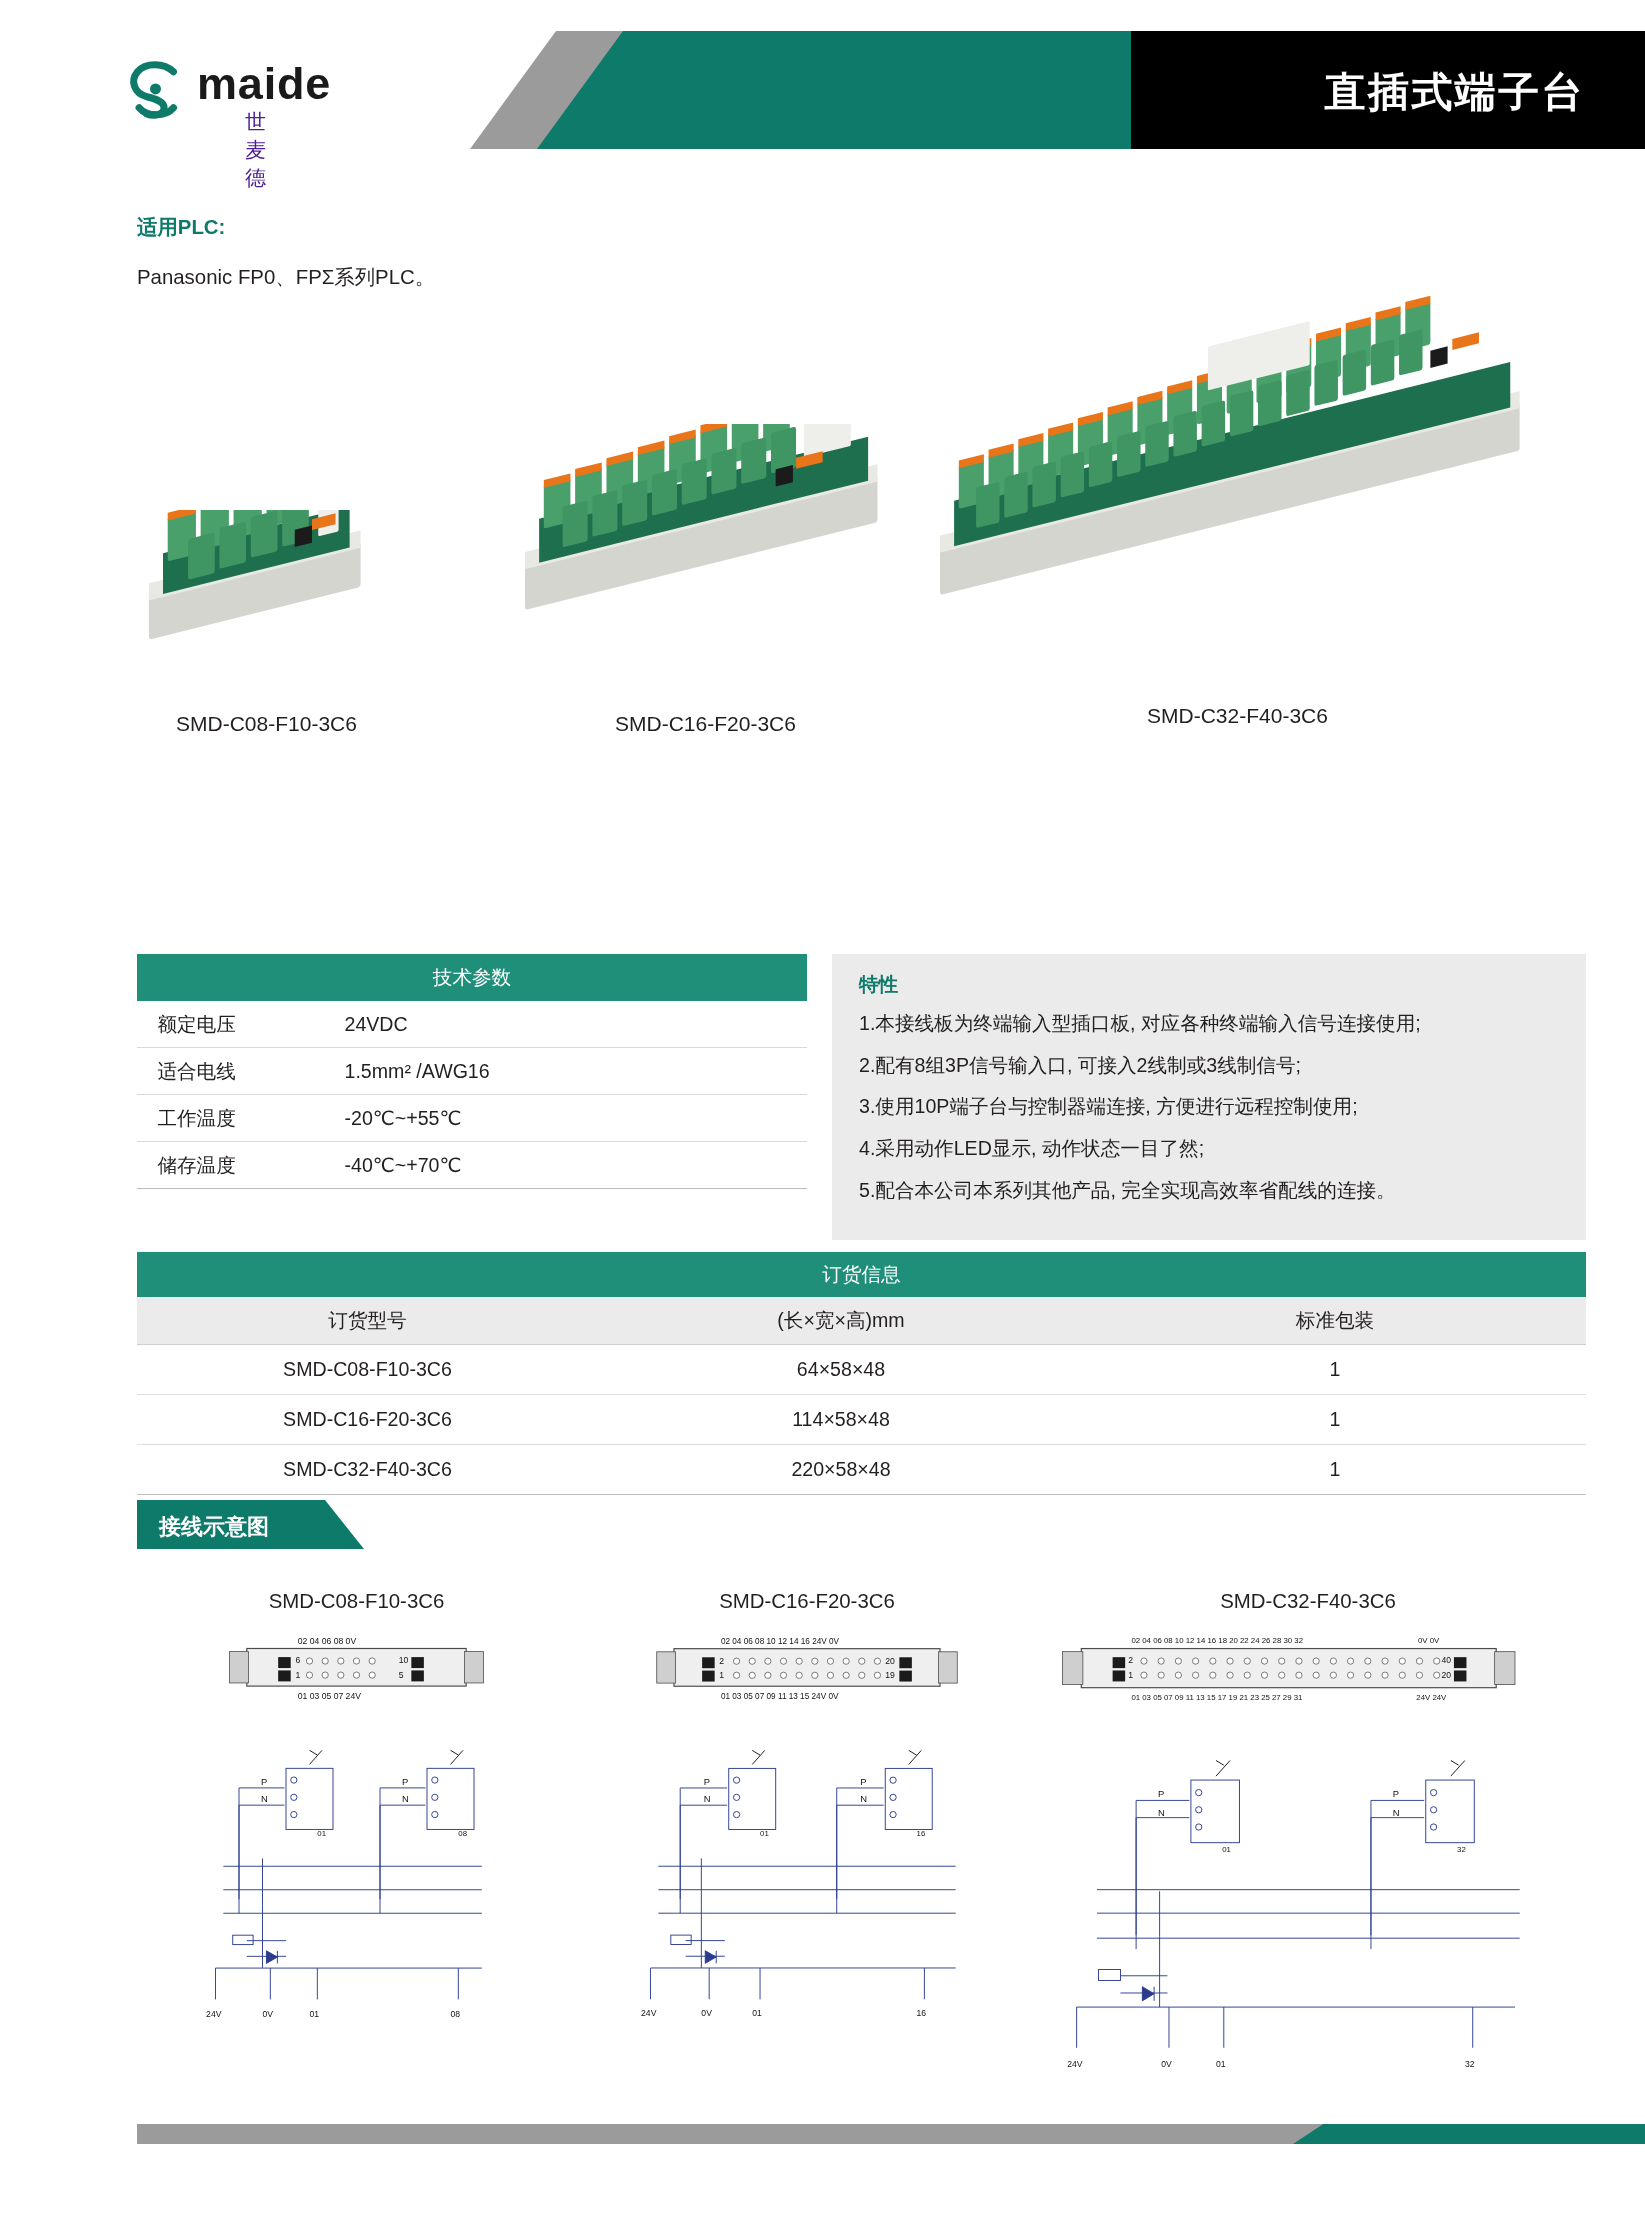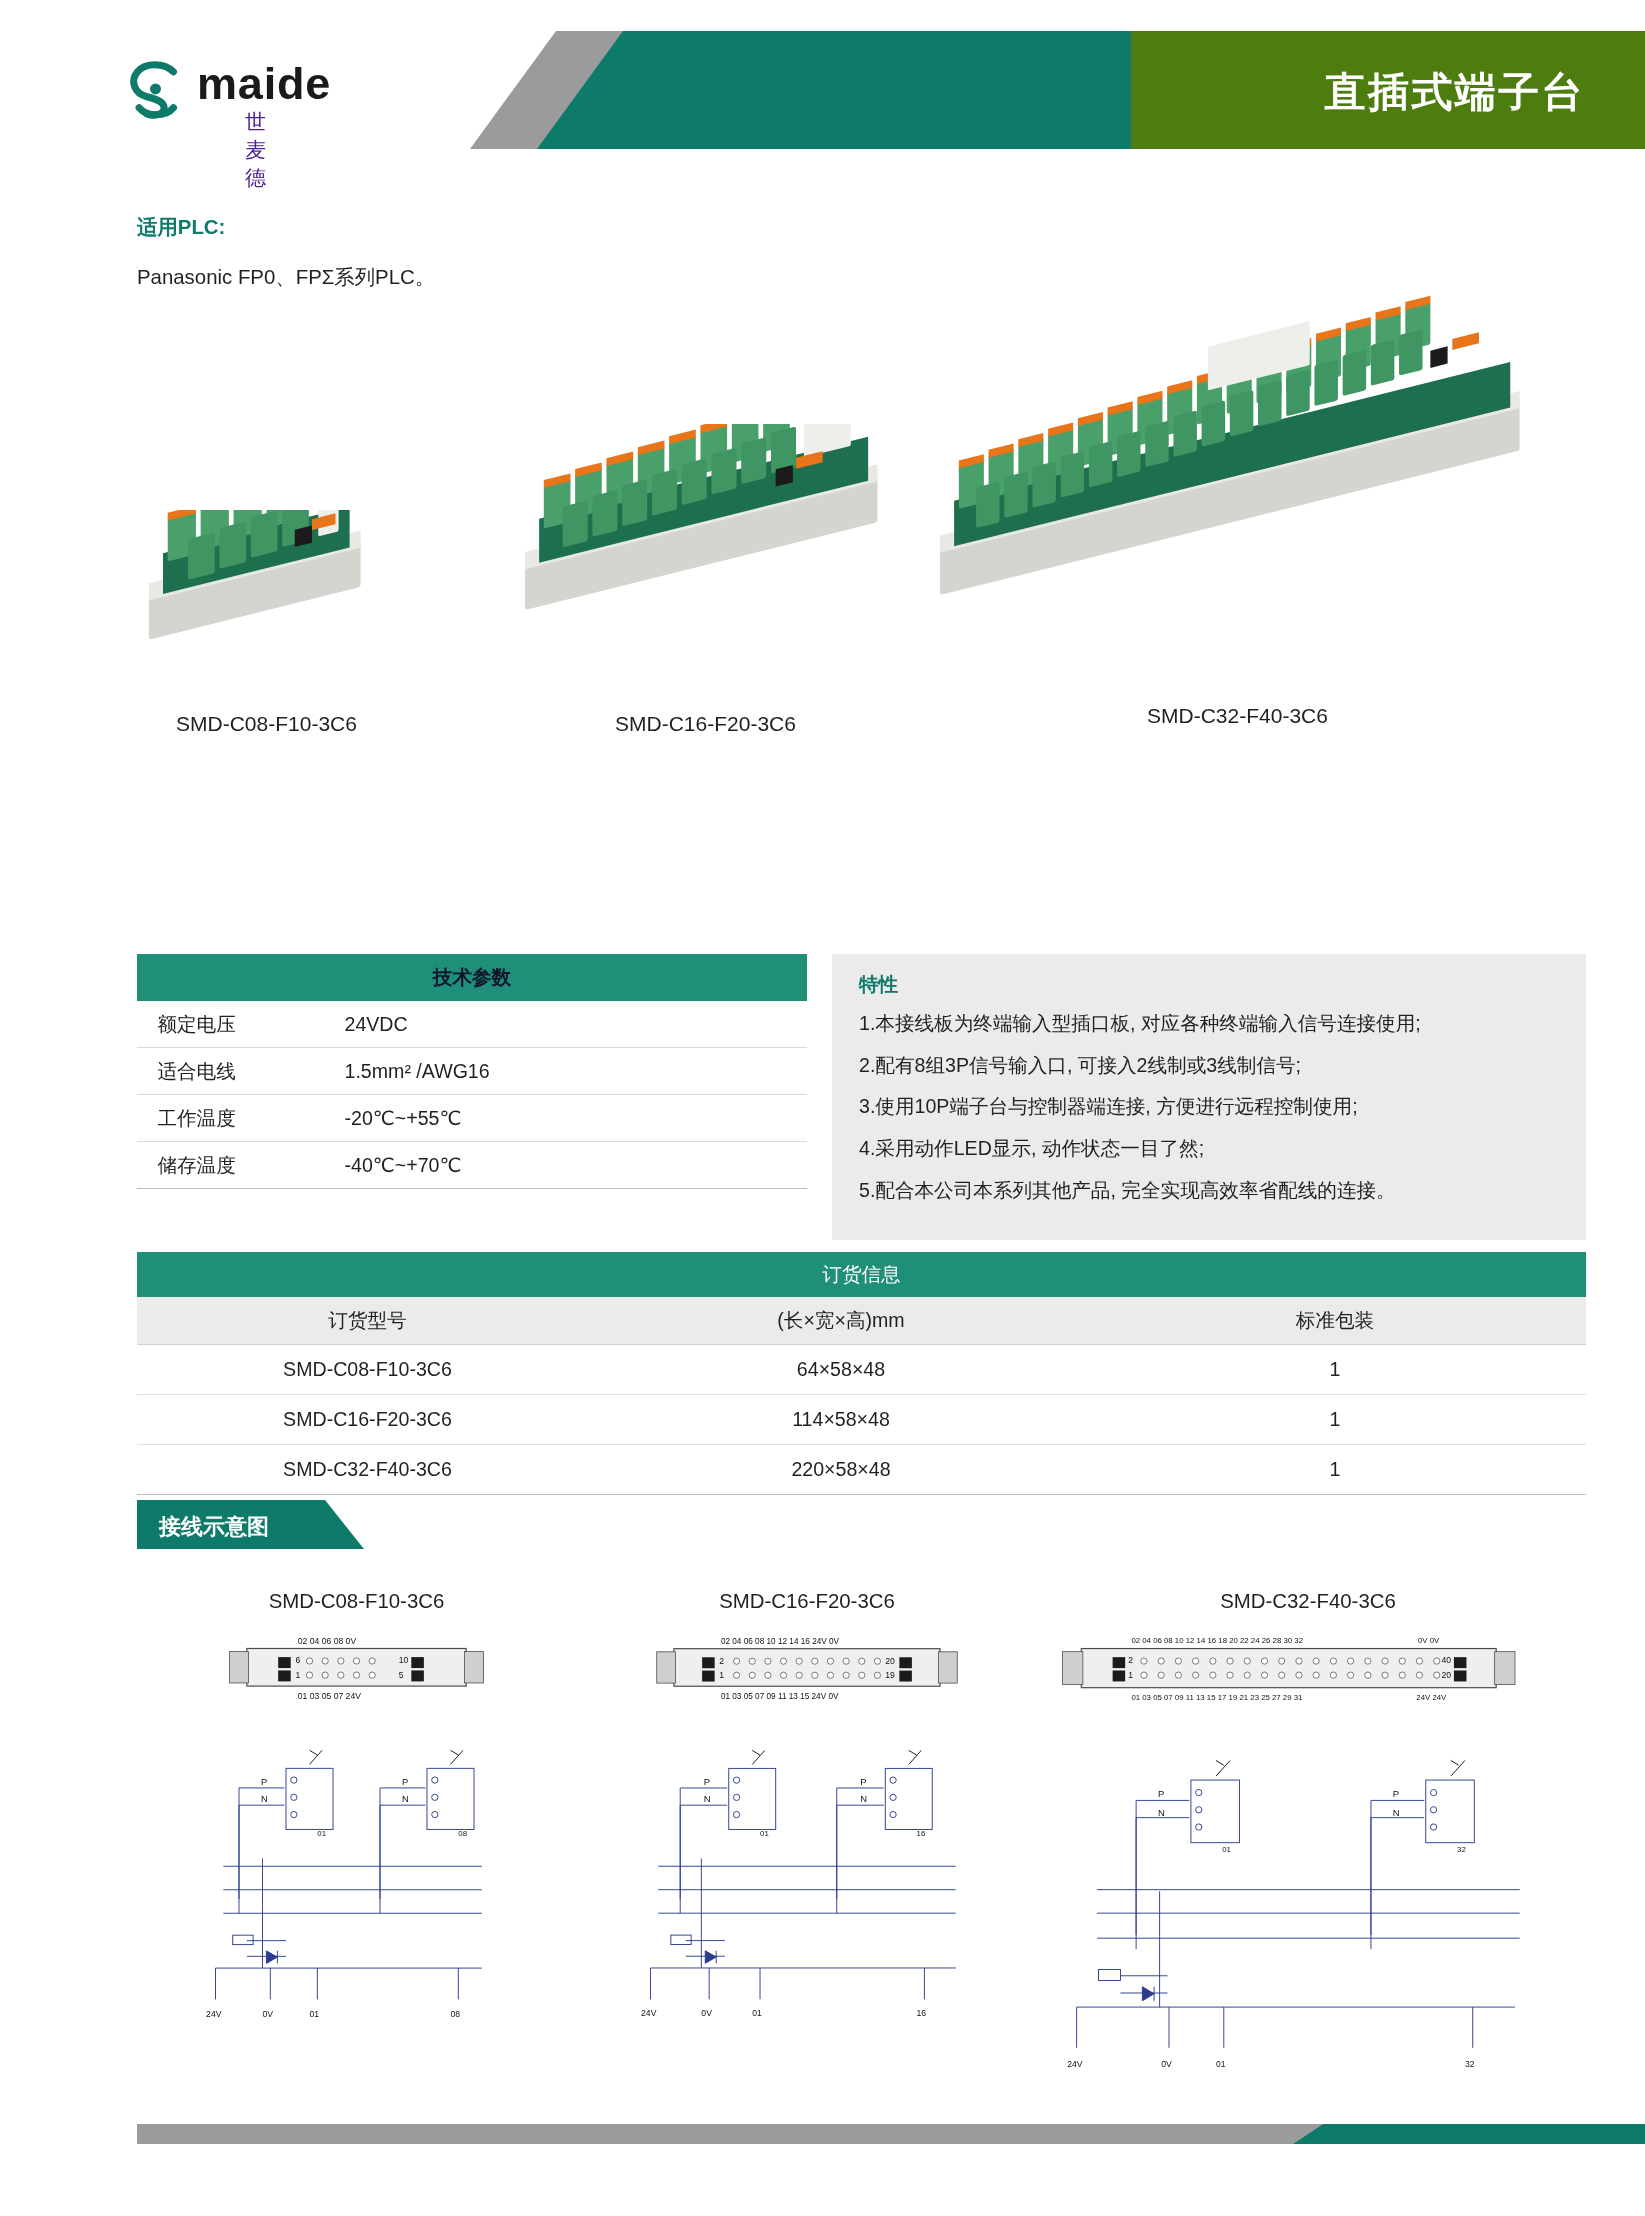--- a/index.html
+++ b/index.html
@@ -17,21 +17,21 @@
     overflow:hidden;
     background:#ffffff;
   }
 
   
   .header{
     position:absolute;left:0;top:31px;width:1645px;height:118px;
   }
   .hdr-green{
     position:absolute;left:1131px;top:0;width:515px;height:118px;
-    background:#4d7c0f;
+    background:#000000;
   }
   .hdr-green-title{
     position:absolute;right:61px;top:34px;
     font-size:41px;font-weight:bold;color:#ffffff;letter-spacing:2.4px;
   }
   .hdr-diag-grey{
     position:absolute;left:470px;top:0;width:705px;height:118px;
     background:#9b9b9b;
     clip-path:polygon(86px 0,705px 0,705px 118px,0 118px);
   }
@@ -70,21 +70,21 @@
   .prod{position:absolute;}
   .prod-cap{
     position:absolute;font-size:21px;color:#231f20;text-align:center;
   }
 
   
   .tech{
     position:absolute;left:137px;top:954px;width:670px;
   }
   .tech-head{
-    height:47px;background:#1f8f7a;color:#0f172a;font-size:19.6px;font-weight:bold;
+    height:47px;background:#1f8f7a;color:#ffffff;font-size:19.6px;font-weight:normal;
     display:flex;align-items:center;justify-content:center;
   }
   .tech-row{
     display:flex;height:46px;border-bottom:0.8px solid #d9d9d9;background:#fff;
   }
   .tech-row:last-child{border-bottom:0.8px solid #bdbdbd;}
   .tech-k{
     width:184px;display:flex;align-items:center;padding-left:20.4px;
     font-size:19.6px;color:#231f20;box-sizing:border-box;
   }

